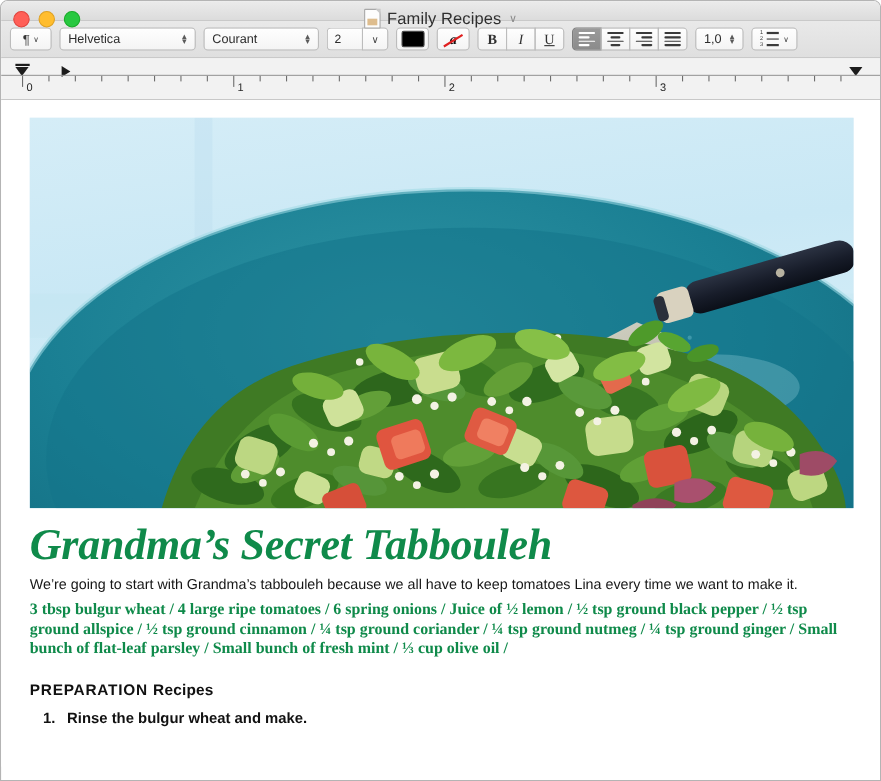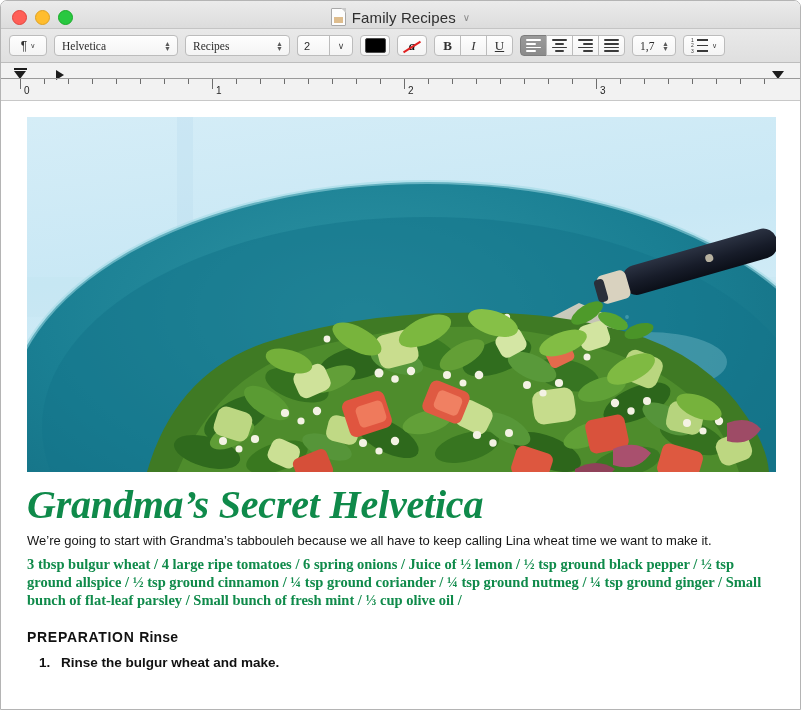--- a/index.html
+++ b/index.html
@@ -22,21 +22,21 @@
     background: #ffffff;
     border: 1px solid #b4b4b4;
     box-sizing: border-box;
     border-radius: 7px 7px 0 0;
     overflow: hidden;
   }
 
   
   .titlebar {
     position: relative;
-    height: 28px;
+    height: 18px;
     background: linear-gradient(to bottom, #ebebeb 0%, #dcdcdc 100%);
     border-bottom: 1px solid #c4c4c4;
     display: flex;
     align-items: center;
     box-sizing: border-box;
     text-align: right;
   }
   .traffic-lights {
     position: absolute;
     left: 11px;
@@ -128,21 +128,21 @@
     font-size: 11px;
     color: #2b2b2b;
     box-shadow: 0 1px 0 rgba(255,255,255,0.7) inset;
   }
 
   .popup {
     padding: 0 4px 0 7px;
     justify-content: space-between;
     gap: 6px;
   }
-  .popup .lbl { white-space: nowrap; font-size: 11.5px; font-family: Liberation Serif, serif; }
+  .popup .lbl { white-space: nowrap; font-size: 11.5px; }
   .stepper-arrows {
     display: inline-flex;
     flex-direction: column;
     line-height: 5px;
     font-size: 7px;
     color: #5a5a5a;
     padding-right: 2px;
   }
 
   .para-btn { width: 38px; justify-content: center; gap: 3px; }
@@ -407,21 +407,21 @@
 
     <div class="ctl popup font-pop">
       <span class="lbl">Helvetica</span>
       <span class="stepper-arrows">
         <span>▲</span>
           <span>▼</span>
       </span>
     </div>
 
     <div class="ctl popup style-pop">
-      <span class="lbl">Recipes</span>
+      <span class="lbl">Courant</span>
       <span class="stepper-arrows">
         <span>▲</span>
           <span>▼</span>
       </span>
     </div>
 
     <div style="display:flex">
       <div class="ctl size-field">
         <span>2</span>
       </div>
@@ -480,21 +480,21 @@
         <span class="align-ic al-j">
           <span></span>
             <span></span>
             <span></span>
             <span></span>
         </span>
       </div>
     </div>
 
     <div class="ctl popup spacing-pop">
-      <span class="lbl">1,7</span>
+      <span class="lbl">1,0</span>
       <span class="stepper-arrows">
         <span>▲</span>
           <span>▼</span>
       </span>
     </div>
 
     <div class="ctl list-btn">
       <span class="list-ic">
         <span class="row">
             <span class="num">1</span>
@@ -743,30 +743,30 @@
               <ellipse cx="672" cy="290" rx="24" ry="11" transform="rotate(22 672 290)" fill="#76b23c"></ellipse>
 
               <ellipse cx="560" cy="196" rx="18" ry="8" transform="rotate(-32 560 196)" fill="#4e9a2a"></ellipse>
               <ellipse cx="586" cy="204" rx="16" ry="7" transform="rotate(24 586 204)" fill="#58a531"></ellipse>
               <ellipse cx="612" cy="214" rx="15" ry="7" transform="rotate(-18 612 214)" fill="#4a9428"></ellipse>
             </g>
           </g>
         </svg>
       </div>
 
-      <h1 class="recipe-title">Grandma’s Secret Helvetica</h1>
-
-      <p class="intro">We’re going to start with Grandma’s tabbouleh because we all have to keep calling Lina wheat time we want to make it.</p>
+      <h1 class="recipe-title">Grandma’s Secret Tabbouleh</h1>
+
+      <p class="intro">We’re going to start with Grandma’s tabbouleh because we all have to keep tomatoes Lina every time we want to make it.</p>
 
 
       <p class="ingredients-body">3 tbsp bulgur wheat / 4 large ripe tomatoes / 6 spring onions / Juice of ½ lemon / ½ tsp ground black pepper / ½ tsp ground allspice /  ½ tsp ground cinnamon / ¼ tsp ground coriander / ¼ tsp ground nutmeg / ¼ tsp ground ginger / Small bunch of flat-leaf parsley / Small bunch of fresh mint / ⅓ cup olive oil /</p>
 
       <p class="prep-heading">
         <span>PREPARATION</span>
-        <span class="word2">Rinse</span>
+        <span class="word2">Recipes</span>
       </p>
 
       <ol class="steps">
         <li>Rinse the bulgur wheat and make.</li>
       </ol>
 
     </div>
   </div>
 </div>
 

